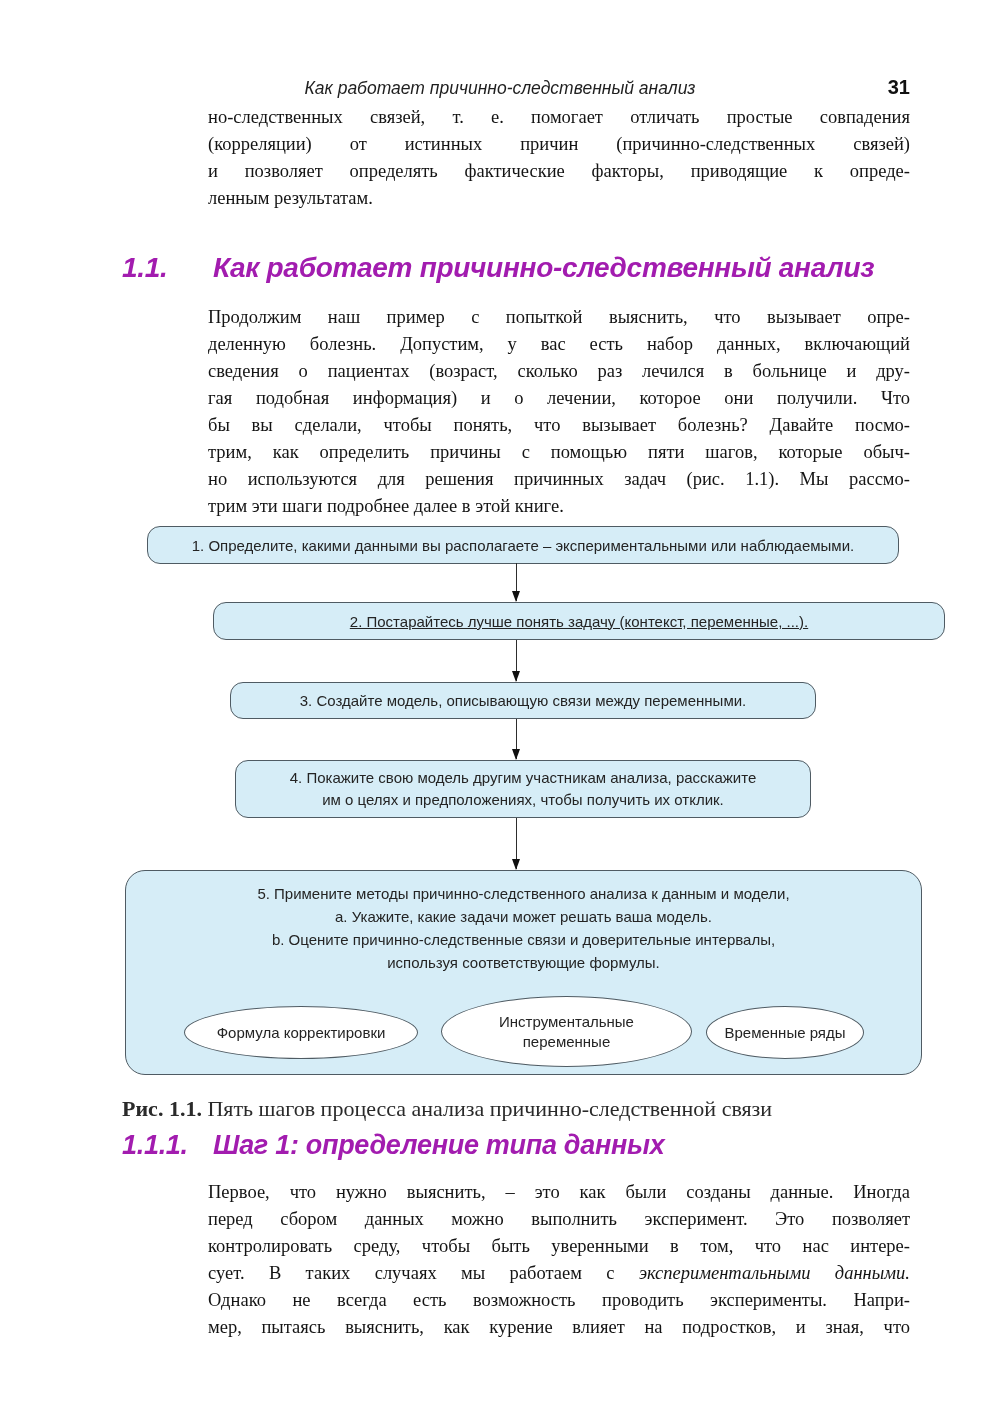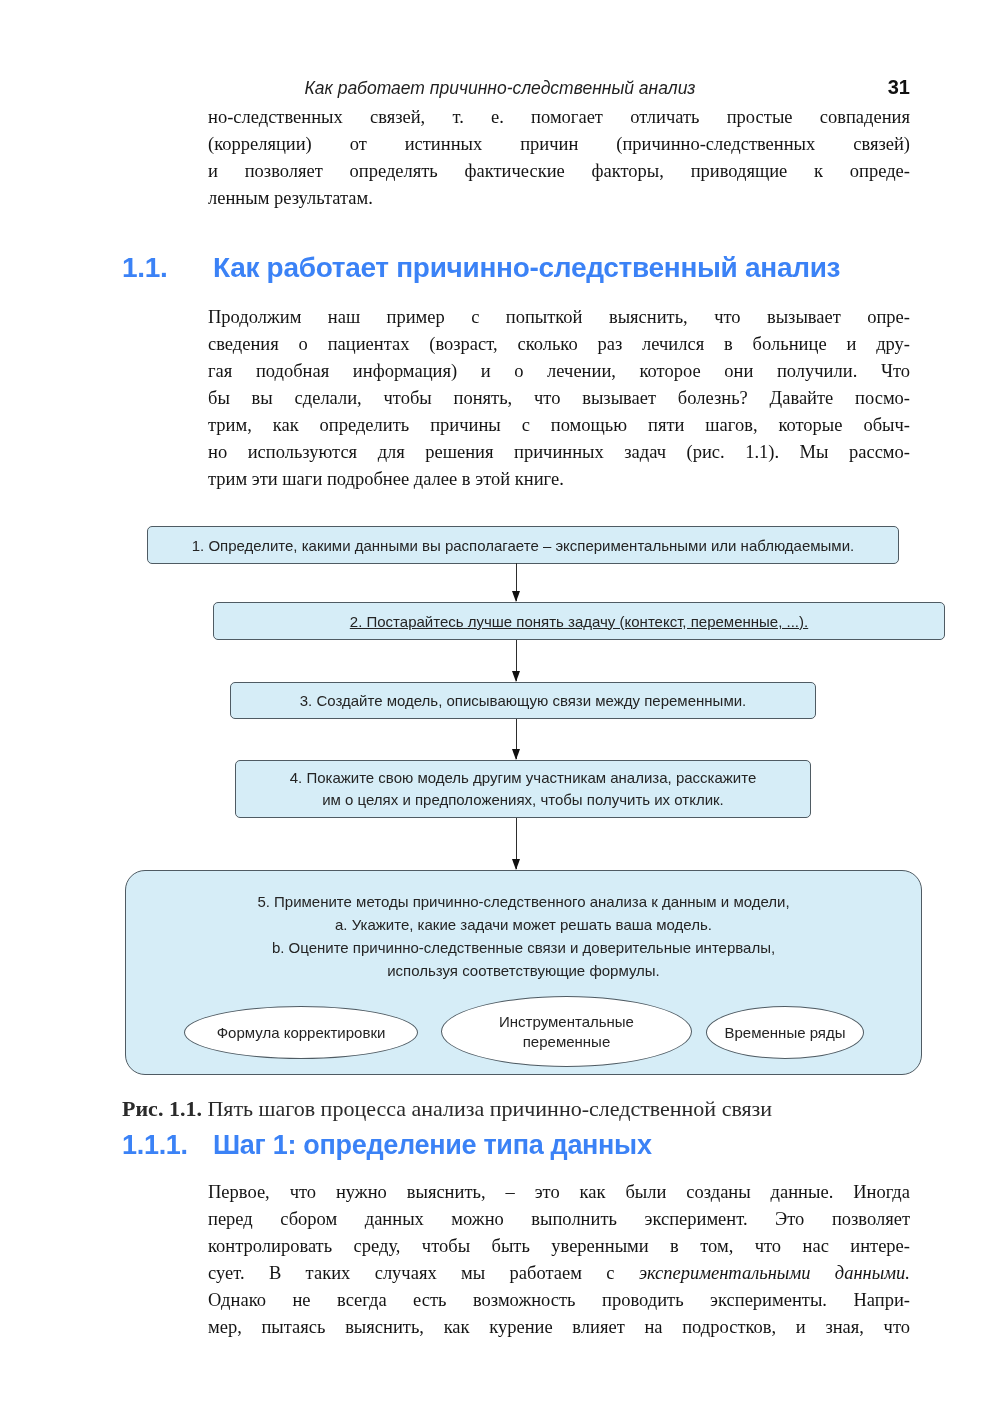--- a/index.html
+++ b/index.html
@@ -35,45 +35,45 @@
   .p3 { top: 1179px; }
   .line { text-align: justify; text-align-last: justify; white-space: nowrap; height: 27px; }
   .line.last { text-align-last: left; }
   .em-seg { font-style: italic; }
 
   
   .heading {
     position: absolute; left: 122px;
     display: flex;
     font-family: "Liberation Sans", sans-serif;
-    font-weight: bold; 
-    color: #3b82f6; letter-spacing: -0.3px;
+    font-weight: bold; font-style: italic;
+    color: #a21caf; letter-spacing: -0.3px;
   }
   .h-sec { top: 252px; font-size: 28px; }
   .h-sub { top: 1130px; font-size: 27px; }
   .h-num { width: 91px; flex: 0 0 91px; }
 
   
   .flowchart { position: absolute; top: 520px; left: 0; width: 1000px; height: 562px;
                font-family: "Liberation Sans", sans-serif; color: #242424; }
   .flow-box {
     position: absolute;
     background: #d6edf7;
     border: 1px solid #4f5b63;
-    border-radius: 5px;
+    border-radius: 13px;
     display: flex; flex-direction: column;
     align-items: center; justify-content: center;
     font-size: 15px; text-align: center;
   }
   .fb1 { left: 147px; top: 6px;  width: 752px; height: 38px; }
   .fb2 { left: 213px; top: 82px; width: 732px; height: 38px; text-decoration: underline; }
   .fb3 { left: 230px; top: 162px; width: 586px; height: 37px; }
   .fb4 { left: 235px; top: 240px; width: 576px; height: 58px; line-height: 22px; }
   .fb5 { left: 125px; top: 350px; width: 797px; height: 205px;
-         border-radius: 20px; justify-content: flex-start; padding-top: 19px; }
+         border-radius: 20px; justify-content: flex-start; padding-top: 11px; }
   .fb5 .bline { line-height: 23px; }
 
   .flow-arrow {
     position: absolute; left: 516px; width: 0;
     border-left: 1px solid #2d2d2d;
   }
   .flow-arrow::after {
     content: ""; position: absolute; bottom: -1px; left: -5px;
     border-left: 4.5px solid transparent; border-right: 4.5px solid transparent;
     border-top: 11px solid #101010;
@@ -119,20 +119,21 @@
     <div class="line last">ленным результатам.</div>
   </div>
 
   <div class="heading h-sec">
     <span class="h-num">1.1.</span>
     <span class="h-title">Как работает причинно-следственный анализ</span>
   </div>
 
   <div class="para p2">
     <div class="line">Продолжим наш пример с попыткой выяснить, что вызывает опре-</div>
+    <div class="line">деленную болезнь. Допустим, у вас есть набор данных, включающий</div>
     <div class="line">сведения о пациентах (возраст, сколько раз лечился в больнице и дру-</div>
     <div class="line">гая подобная информация) и о лечении, которое они получили. Что</div>
     <div class="line">бы вы сделали, чтобы понять, что вызывает болезнь? Давайте посмо-</div>
     <div class="line">трим, как определить причины с помощью пяти шагов, которые обыч-</div>
     <div class="line">но используются для решения причинных задач (рис. 1.1). Мы рассмо-</div>
     <div class="line last">трим эти шаги подробнее далее в этой книге.</div>
   </div>
 
   <div class="flowchart">
 

